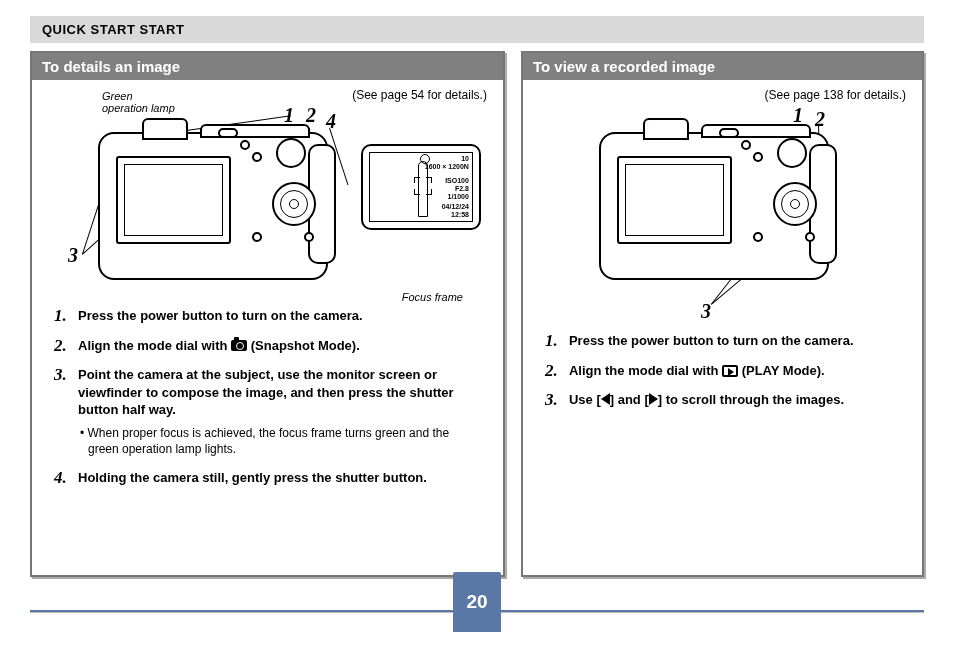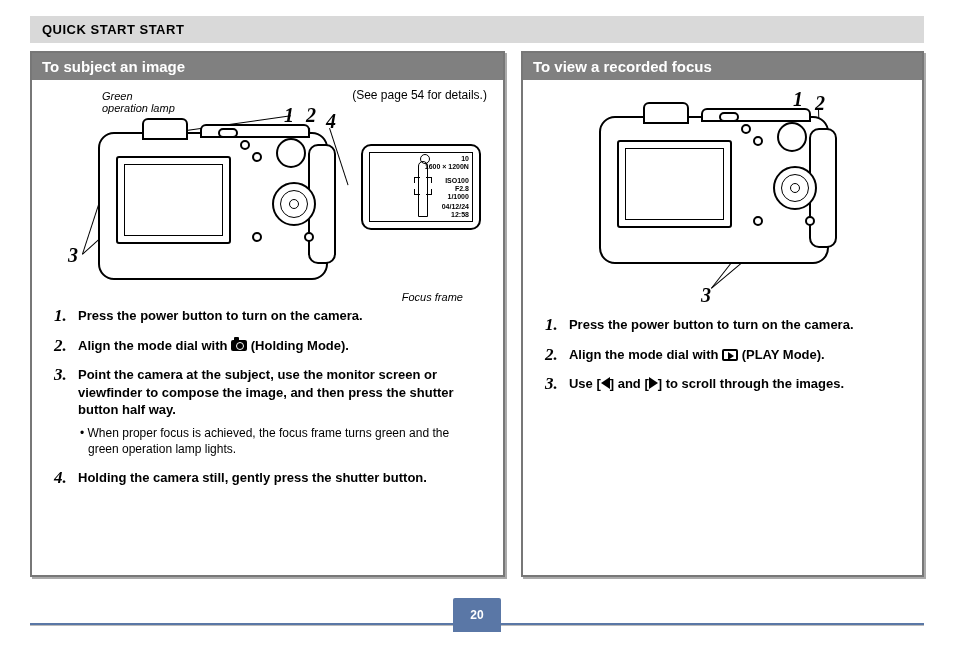--- a/index.html
+++ b/index.html
@@ -314,37 +314,37 @@
   .rule {
     flex: 1;
     border-top: 2px solid #5a77a6;
     border-bottom: 1px solid #bbb;
     height: 3px;
   }
   .page-num {
     background: #5a77a6;
     color: #fff;
     font-weight: bold;
-    font-size: 12px;
+    font-size: 19px;
     width: 48px;
     text-align: center;
-    padding: 10px 0;
+    padding: 19px 0;
     border-radius: 2px 2px 0 0;
     margin-top: -18px;
   }
 </style>
 </head>
 <body>
 
 <div class="header-bar">QUICK START START</div>
 
 <div class="columns">
 
   <div class="panel left">
-    <div class="panel-title">To subject an image</div>
+    <div class="panel-title">To details an image</div>
     <div class="panel-body">
       <div class="see-page">(See page 54 for details.)</div>
       <div class="caption-green" style="white-space:pre;font-style:italic;">Green
 operation lamp</div>
 
       <div class="figure-area">
 
         <span class="callout-num" style="left:236px; top:0;">1</span>
         <span class="callout-num" style="left:258px; top:6;">2</span>
         <span class="callout-num" style="left:278px; top:6px;">4</span>
@@ -388,34 +388,35 @@
             <div class="lcd-txt" style="top:50px;">04/12/24</div>
             <div class="lcd-txt" style="top:58px;">12:58</div>
           </div>
         </div>
         <div class="focus-caption">Focus frame</div>
       </div>
 
       <ol class="steps">
         <li><span>Press the power button to turn on the camera.</span></li>
         <li>
-          <span>Align the mode dial with </span><span class="icon-camera"></span><span> (Holding Mode).</span>
+          <span>Align the mode dial with </span><span class="icon-camera"></span><span> (Snapshot Mode).</span>
         </li>
         <li>
           <span>Point the camera at the subject, use the monitor screen or viewfinder to compose the image, and then press the shutter button half way.</span>
           <div class="substep">• <span>When proper focus is achieved, the focus frame turns green and the green operation lamp lights.</span></div>
         </li>
         <li><span>Holding the camera still, gently press the shutter button.</span></li>
       </ol>
     </div>
   </div>
 
   <div class="panel">
-    <div class="panel-title">To view a recorded focus</div>
+    <div class="panel-title">To view a recorded image</div>
     <div class="panel-body">
+      <div class="see-page">(See page 138 for details.)</div>
 
       <div class="figure-area" style="height:220px;">
         <span class="callout-num" style="left:254px; top:0;">1</span>
         <span class="callout-num" style="left:276px; top:4px;">2</span>
         <span class="callout-num" style="left:162px; top:196px;">3</span>
 
         <div class="leader" style="left:258px; top:20px; width:34px; transform:rotate(84deg);"></div>
         <div class="leader" style="left:280px; top:22px; width:26px; transform:rotate(88deg);"></div>
         <div class="leader" style="left:172px; top:200px; width:100px; transform:rotate(-52deg);"></div>
         <div class="leader" style="left:172px; top:200px; width:126px; transform:rotate(-40deg);"></div>

